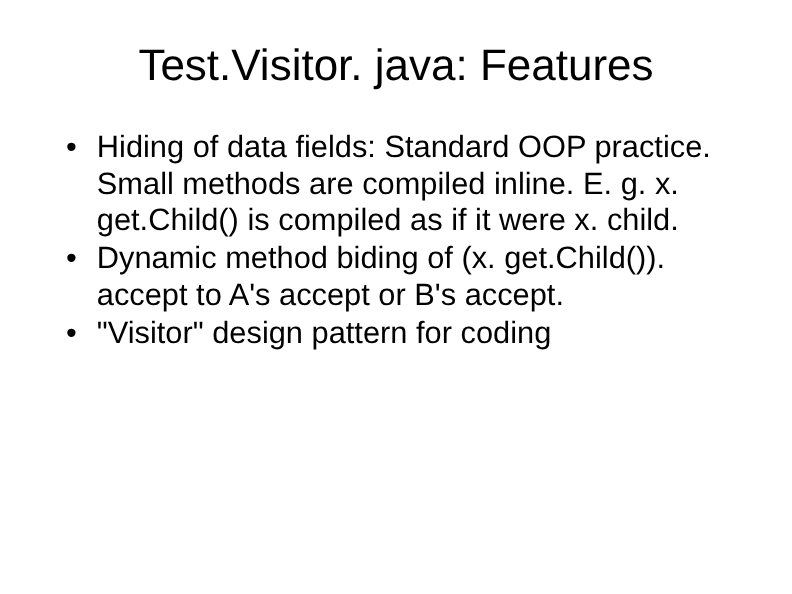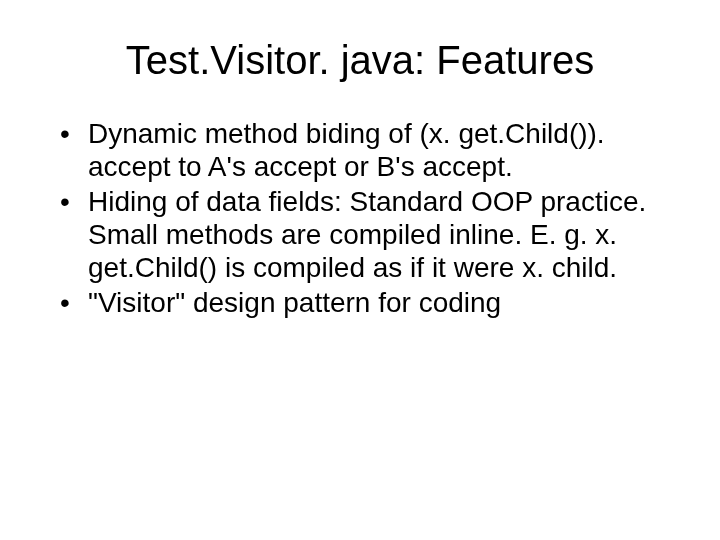--- a/index.html
+++ b/index.html
@@ -44,17 +44,17 @@
     font-size: 28px;
     line-height: 1.18;
   }
 </style>
 </head>
 <body>
 
 <div class="slide">
   <h1 class="title">Test.Visitor. java: Features</h1>
   <ul class="bullets">
+    <li>Hiding of data fields: Standard OOP practice. Small methods are compiled inline.  E. g. x. get.Child() is compiled as if it were x. child.</li>
     <li>Dynamic method biding of (x. get.Child()). accept to A's accept or B's accept.</li>
-    <li>Hiding of data fields: Standard OOP practice. Small methods are compiled inline.  E. g. x. get.Child() is compiled as if it were x. child.</li>
     <li>"Visitor" design pattern for coding</li>
   </ul>
 </div>
 
 </body></html>

